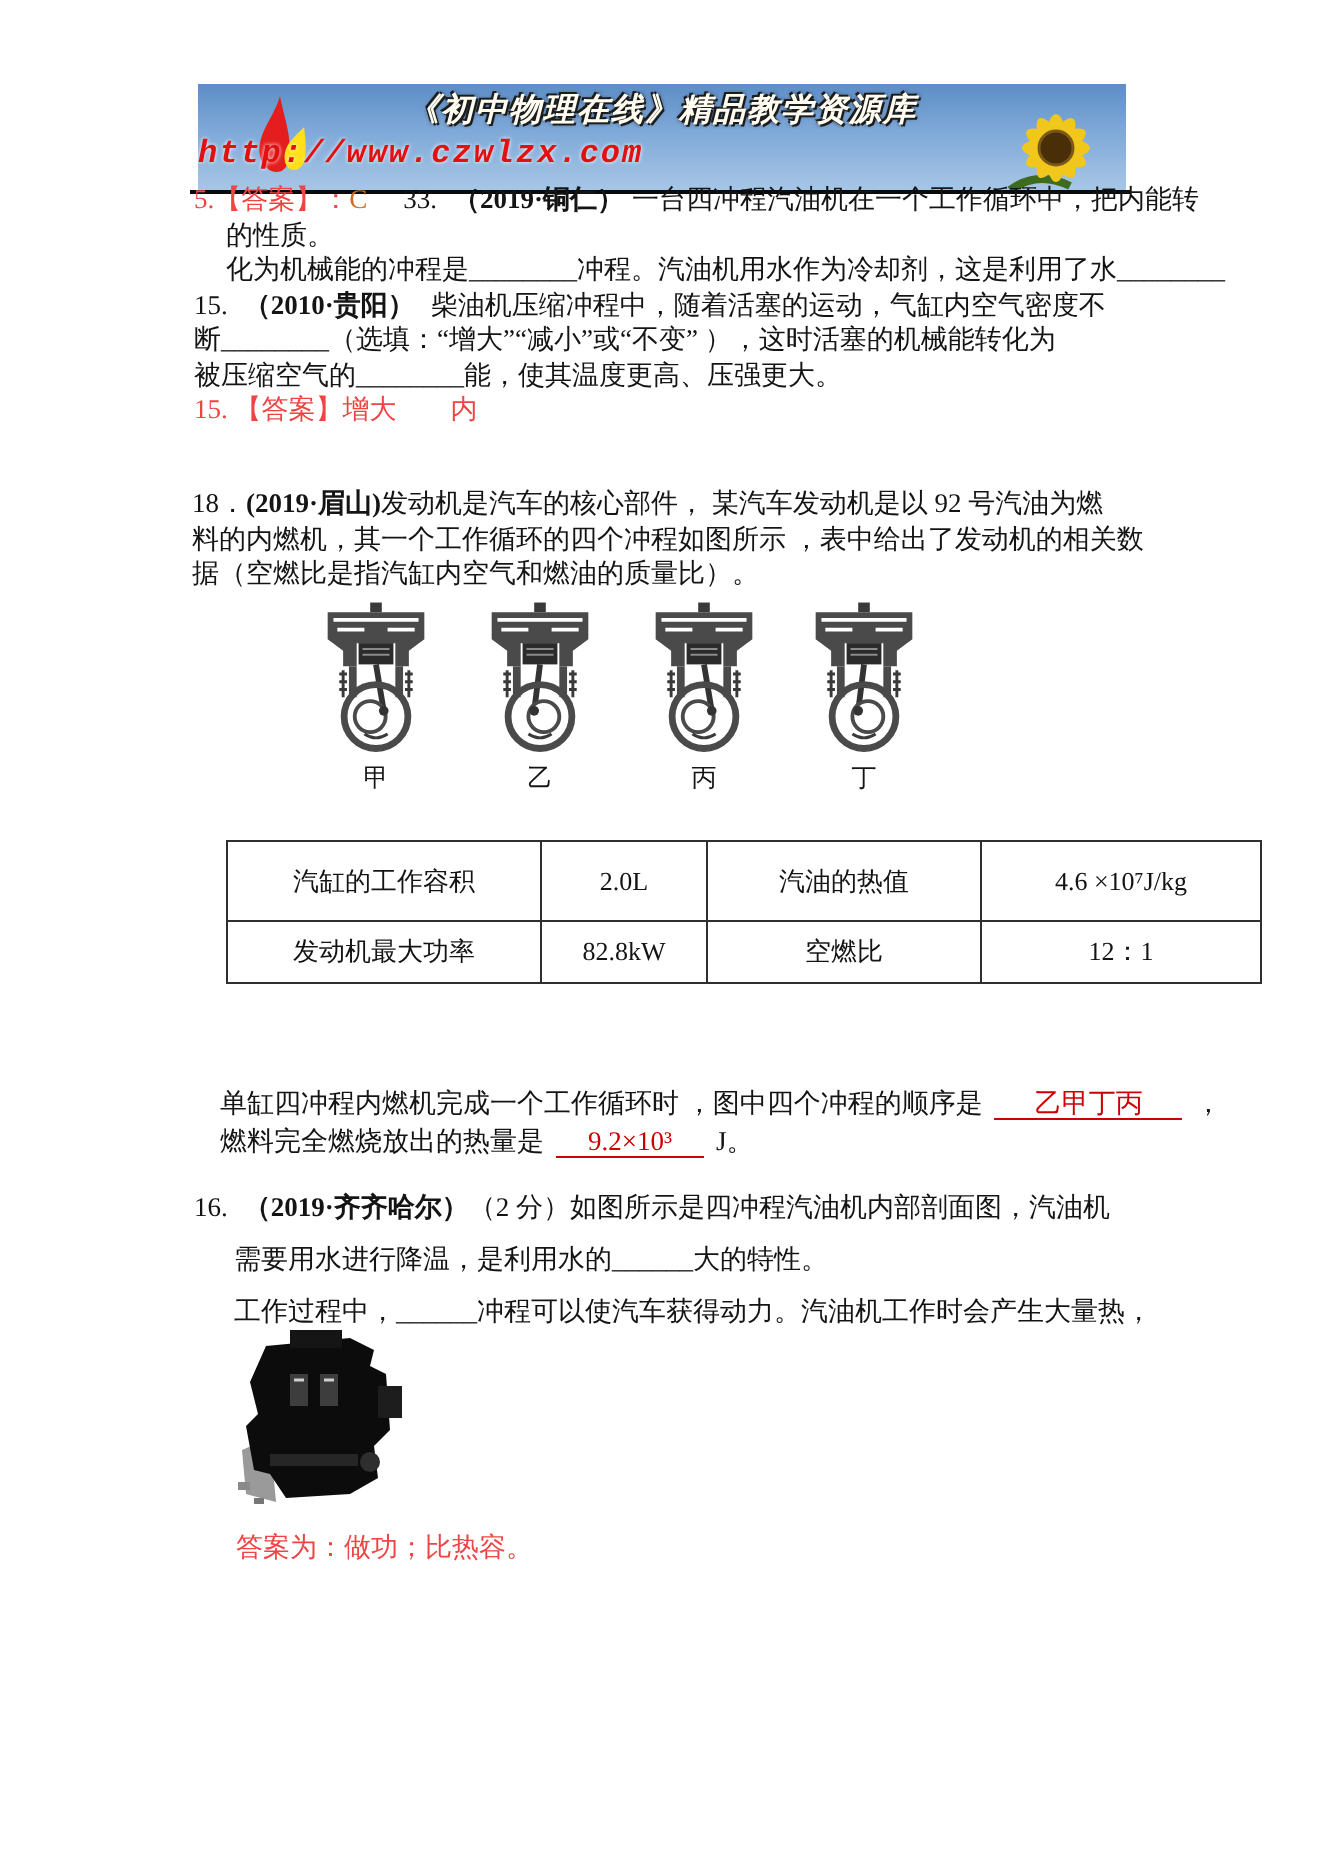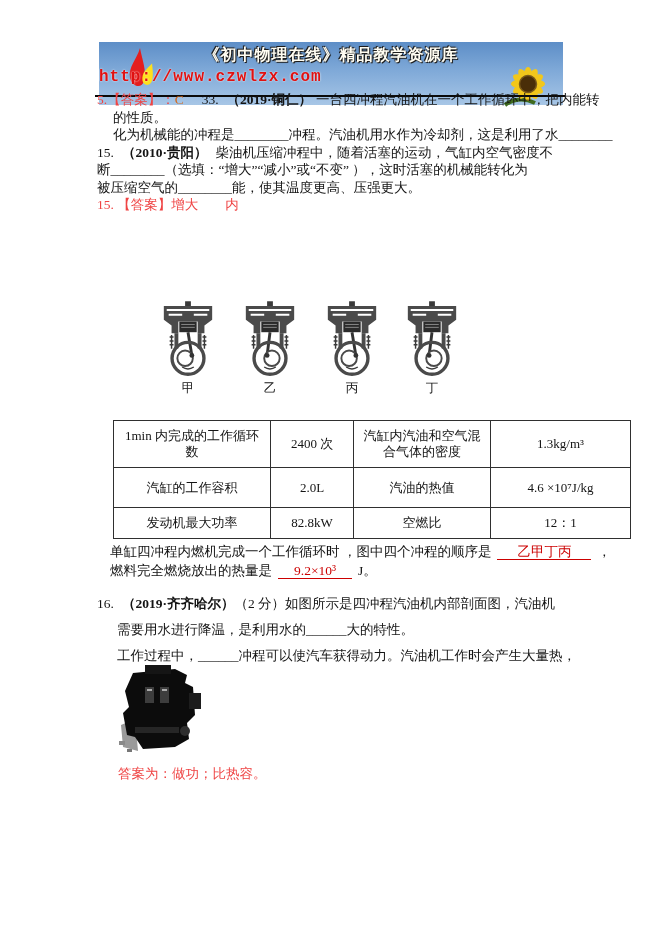--- a/index.html
+++ b/index.html
@@ -1,22 +1,22 @@
 <!DOCTYPE html>
 <html><head>
 <meta charset="utf-8">
 <style>
   html,body{margin:0;padding:0;background:#e8e8e8;}
   .page{position:relative;width:661px;height:935px;background:#ffffff;overflow:hidden;
         font-family:"Liberation Serif","DejaVu Serif",serif;color:#141414;}
   .abs{position:absolute;}
 
   
-  .banner{left:99px;top:42px;width:464px;height:63px;
-          background:linear-gradient(180deg,#5d8ec7 0%,#7fa9d8 45%,#a7c6e6 100%);}
+  .banner{left:99px;top:42px;width:464px;height:53px;
+          background:linear-gradient(180deg,#5d8ec7 0%,#7fa9d8 45%,#a7c6e6 100%);font-style:italic;}
   .banner-title{position:absolute;left:0;right:0;top:3px;text-align:center;
         font-family:"Liberation Sans","DejaVu Sans",sans-serif;
         font-weight:bold;font-size:16px;letter-spacing:1px;color:#fffdf2;
         text-shadow:1px 1px 0 #1c1c1c,-1px -1px 0 #1c1c1c,0 0 2px #1c1c1c;}
   .banner-url{position:absolute;left:0;right:0;top:26px;text-align:left;
         font-family:"Liberation Mono","DejaVu Sans Mono",monospace;
         font-weight:bold;font-size:16px;letter-spacing:1px;color:#e01111;
         text-shadow:0 0 2px #ffffff;}
   .divider{left:95px;top:95px;width:470px;height:2px;background:#0a0a0a;}
 
@@ -84,20 +84,27 @@
     <div class="line ind">的性质。</div>
     <div class="line ind">化为机械能的冲程是________冲程。汽油机用水作为冷却剂，这是利用了水________</div>
     <div class="line">
       <span>15.</span><span class="b gap8">（2010·贵阳）</span><span class="gap8">柴油机压缩冲程中，随着活塞的运动，气缸内空气密度不</span>
     </div>
     <div class="line">断________（选填：“增大”“减小”或“不变” ），这时活塞的机械能转化为</div>
     <div class="line">被压缩空气的________能，使其温度更高、压强更大。</div>
     <div class="line red">15. 【答案】增大　　内</div>
   </div>
 
+  <div class="abs tblock" style="left:96px;top:243px;">
+    <div class="line">
+      <span>18．</span><span class="b">(2019·眉山)</span><span>发动机是汽车的核心部件， 某汽车发动机是以 92 号汽油为燃</span>
+    </div>
+    <div class="line">料的内燃机，其一个工作循环的四个冲程如图所示 ，表中给出了发动机的相关数</div>
+    <div class="line">据（空燃比是指汽缸内空气和燃油的质量比）。</div>
+  </div>
 
   <div class="fig" style="left:158px;top:300px;">
     <svg viewBox="0 0 60 78" width="58" height="76">
       <rect x="27" y="1" width="6" height="5" fill="#3a3a3a"></rect>
       <path d="M5 6 H55 V20 L47 26 V34 H40 V22 H20 V34 H13 V26 L5 20 Z" fill="#4a4a4a"></path>
       <path d="M8 10 H52 M10 15 H24 M36 15 H50" stroke="#ffffff" stroke-width="2" fill="none"></path>
       <rect x="21" y="22" width="18" height="11" fill="#2b2b2b"></rect>
       <path d="M23 25 H37 M23 28 H37" stroke="#8a8a8a" stroke-width="1" fill="none"></path>
       <path d="M13 36 v14 M11 38 h4 M11 42 h4 M11 46 h4 M47 36 v14 M45 38 h4 M45 42 h4 M45 46 h4" stroke="#3a3a3a" stroke-width="1.5" fill="none"></path>
       <rect x="16" y="34" width="4" height="16" fill="#4a4a4a"></rect>
@@ -166,26 +173,20 @@
   </div>
 
   <table class="spec abs" style="left:113px;top:420px;">
     <colgroup>
         <col style="width:157px">
         <col style="width:83px">
         <col style="width:137px">
         <col style="width:140px">
       </colgroup>
     <tbody>
-        <tr class="r1">
-      <td>1min 内完成的工作循环数</td>
-      <td>2400 次</td>
-      <td>汽缸内汽油和空气混合气体的密度</td>
-      <td>1.3kg/m³</td>
-    </tr>
     <tr class="r2">
       <td>汽缸的工作容积</td>
       <td>2.0L</td>
       <td>汽油的热值</td>
       <td>4.6 ×10⁷J/kg</td>
     </tr>
     <tr class="r3">
       <td>发动机最大功率</td>
       <td>82.8kW</td>
       <td>空燃比</td>

